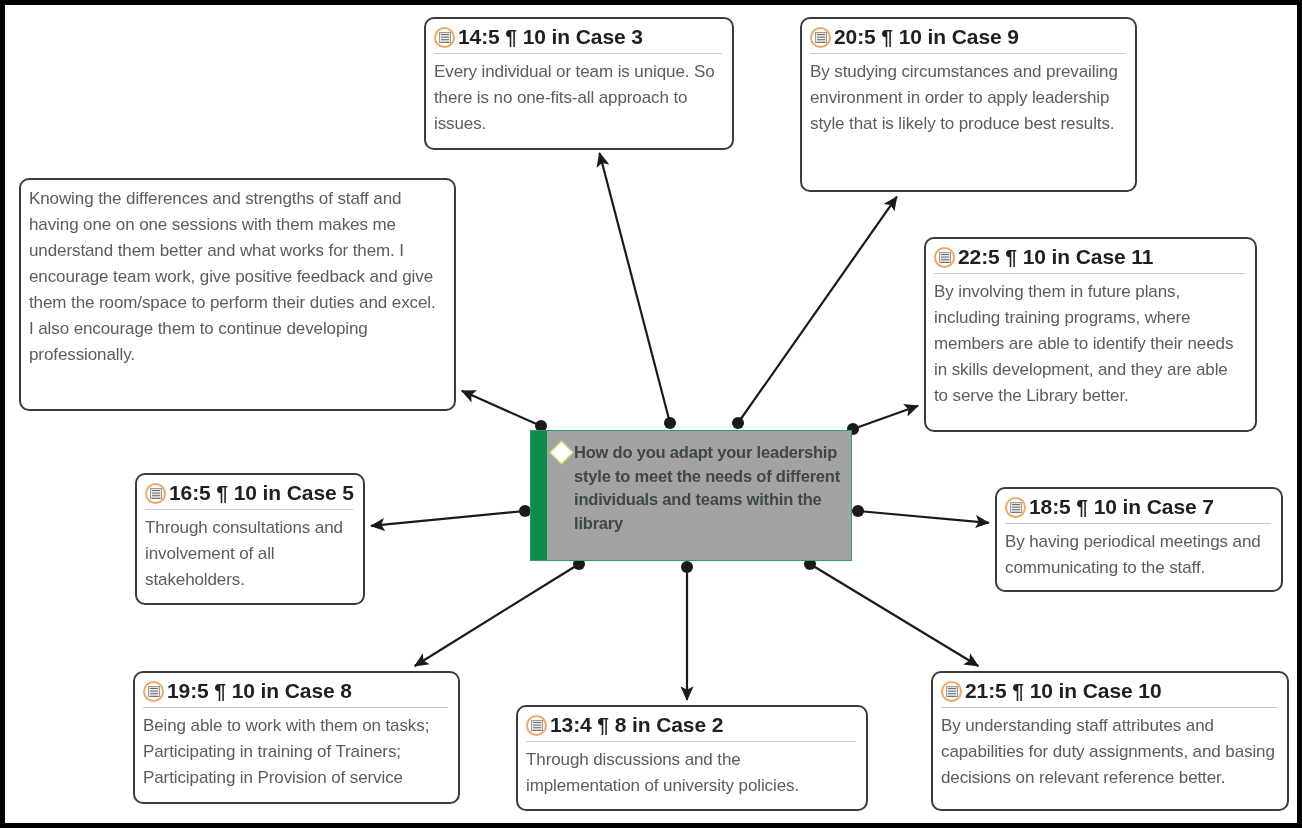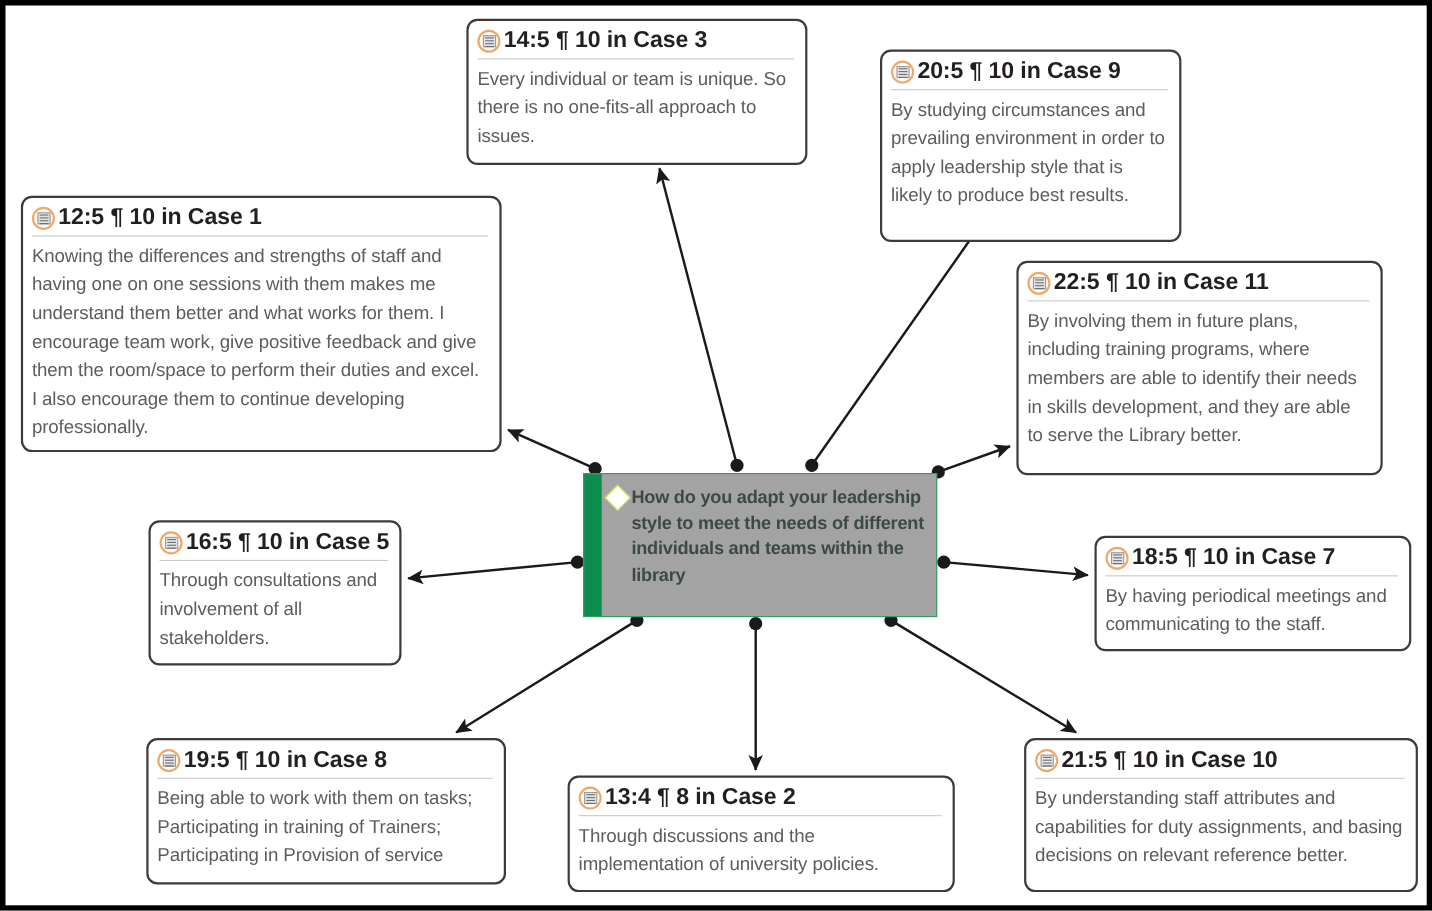--- a/index.html
+++ b/index.html
@@ -171,37 +171,31 @@
   <div class="note" style="left: 419px; top: 12px; width: 310px; height: 133px;">
     <div class="note-head">
       <span class="doc-icon">
           <span class="sheet"></span>
         </span>
       <span class="note-title">14:5 ¶ 10 in Case 3</span>
     </div>
     <div class="note-body">Every individual or team is unique. So there is no one-fits-all approach to issues.</div>
   </div>
 
-  <div class="note" style="left: 795px; top: 12px; width: 274px; height: 175px; margin-top: 28px;">
+  <div class="note" style="left: 795px; top: 12px; width: 337px; height: 175px;">
     <div class="note-head">
       <span class="doc-icon">
           <span class="sheet"></span>
         </span>
       <span class="note-title">20:5 ¶ 10 in Case 9</span>
     </div>
     <div class="note-body">By studying circumstances and prevailing environment in order to apply leadership style that is likely to produce best results.</div>
   </div>
 
   <div class="note" style="left: 14px; top: 173px; width: 437px; height: 233px;">
-    <div class="note-head">
-      <span class="doc-icon">
-          <span class="sheet"></span>
-        </span>
-      <span class="note-title">12:5 ¶ 10 in Case 1</span>
-    </div>
     <div class="note-body">Knowing the differences and strengths of staff and having one on one sessions with them makes me understand them better and what works for them. I encourage team work, give positive feedback and give them the room/space to perform their duties and excel. I also encourage them to continue developing professionally.</div>
   </div>
 
   <div class="note" style="left: 919px; top: 232px; width: 333px; height: 195px;">
     <div class="note-head">
       <span class="doc-icon">
           <span class="sheet"></span>
         </span>
       <span class="note-title">22:5 ¶ 10 in Case 11</span>
     </div>

